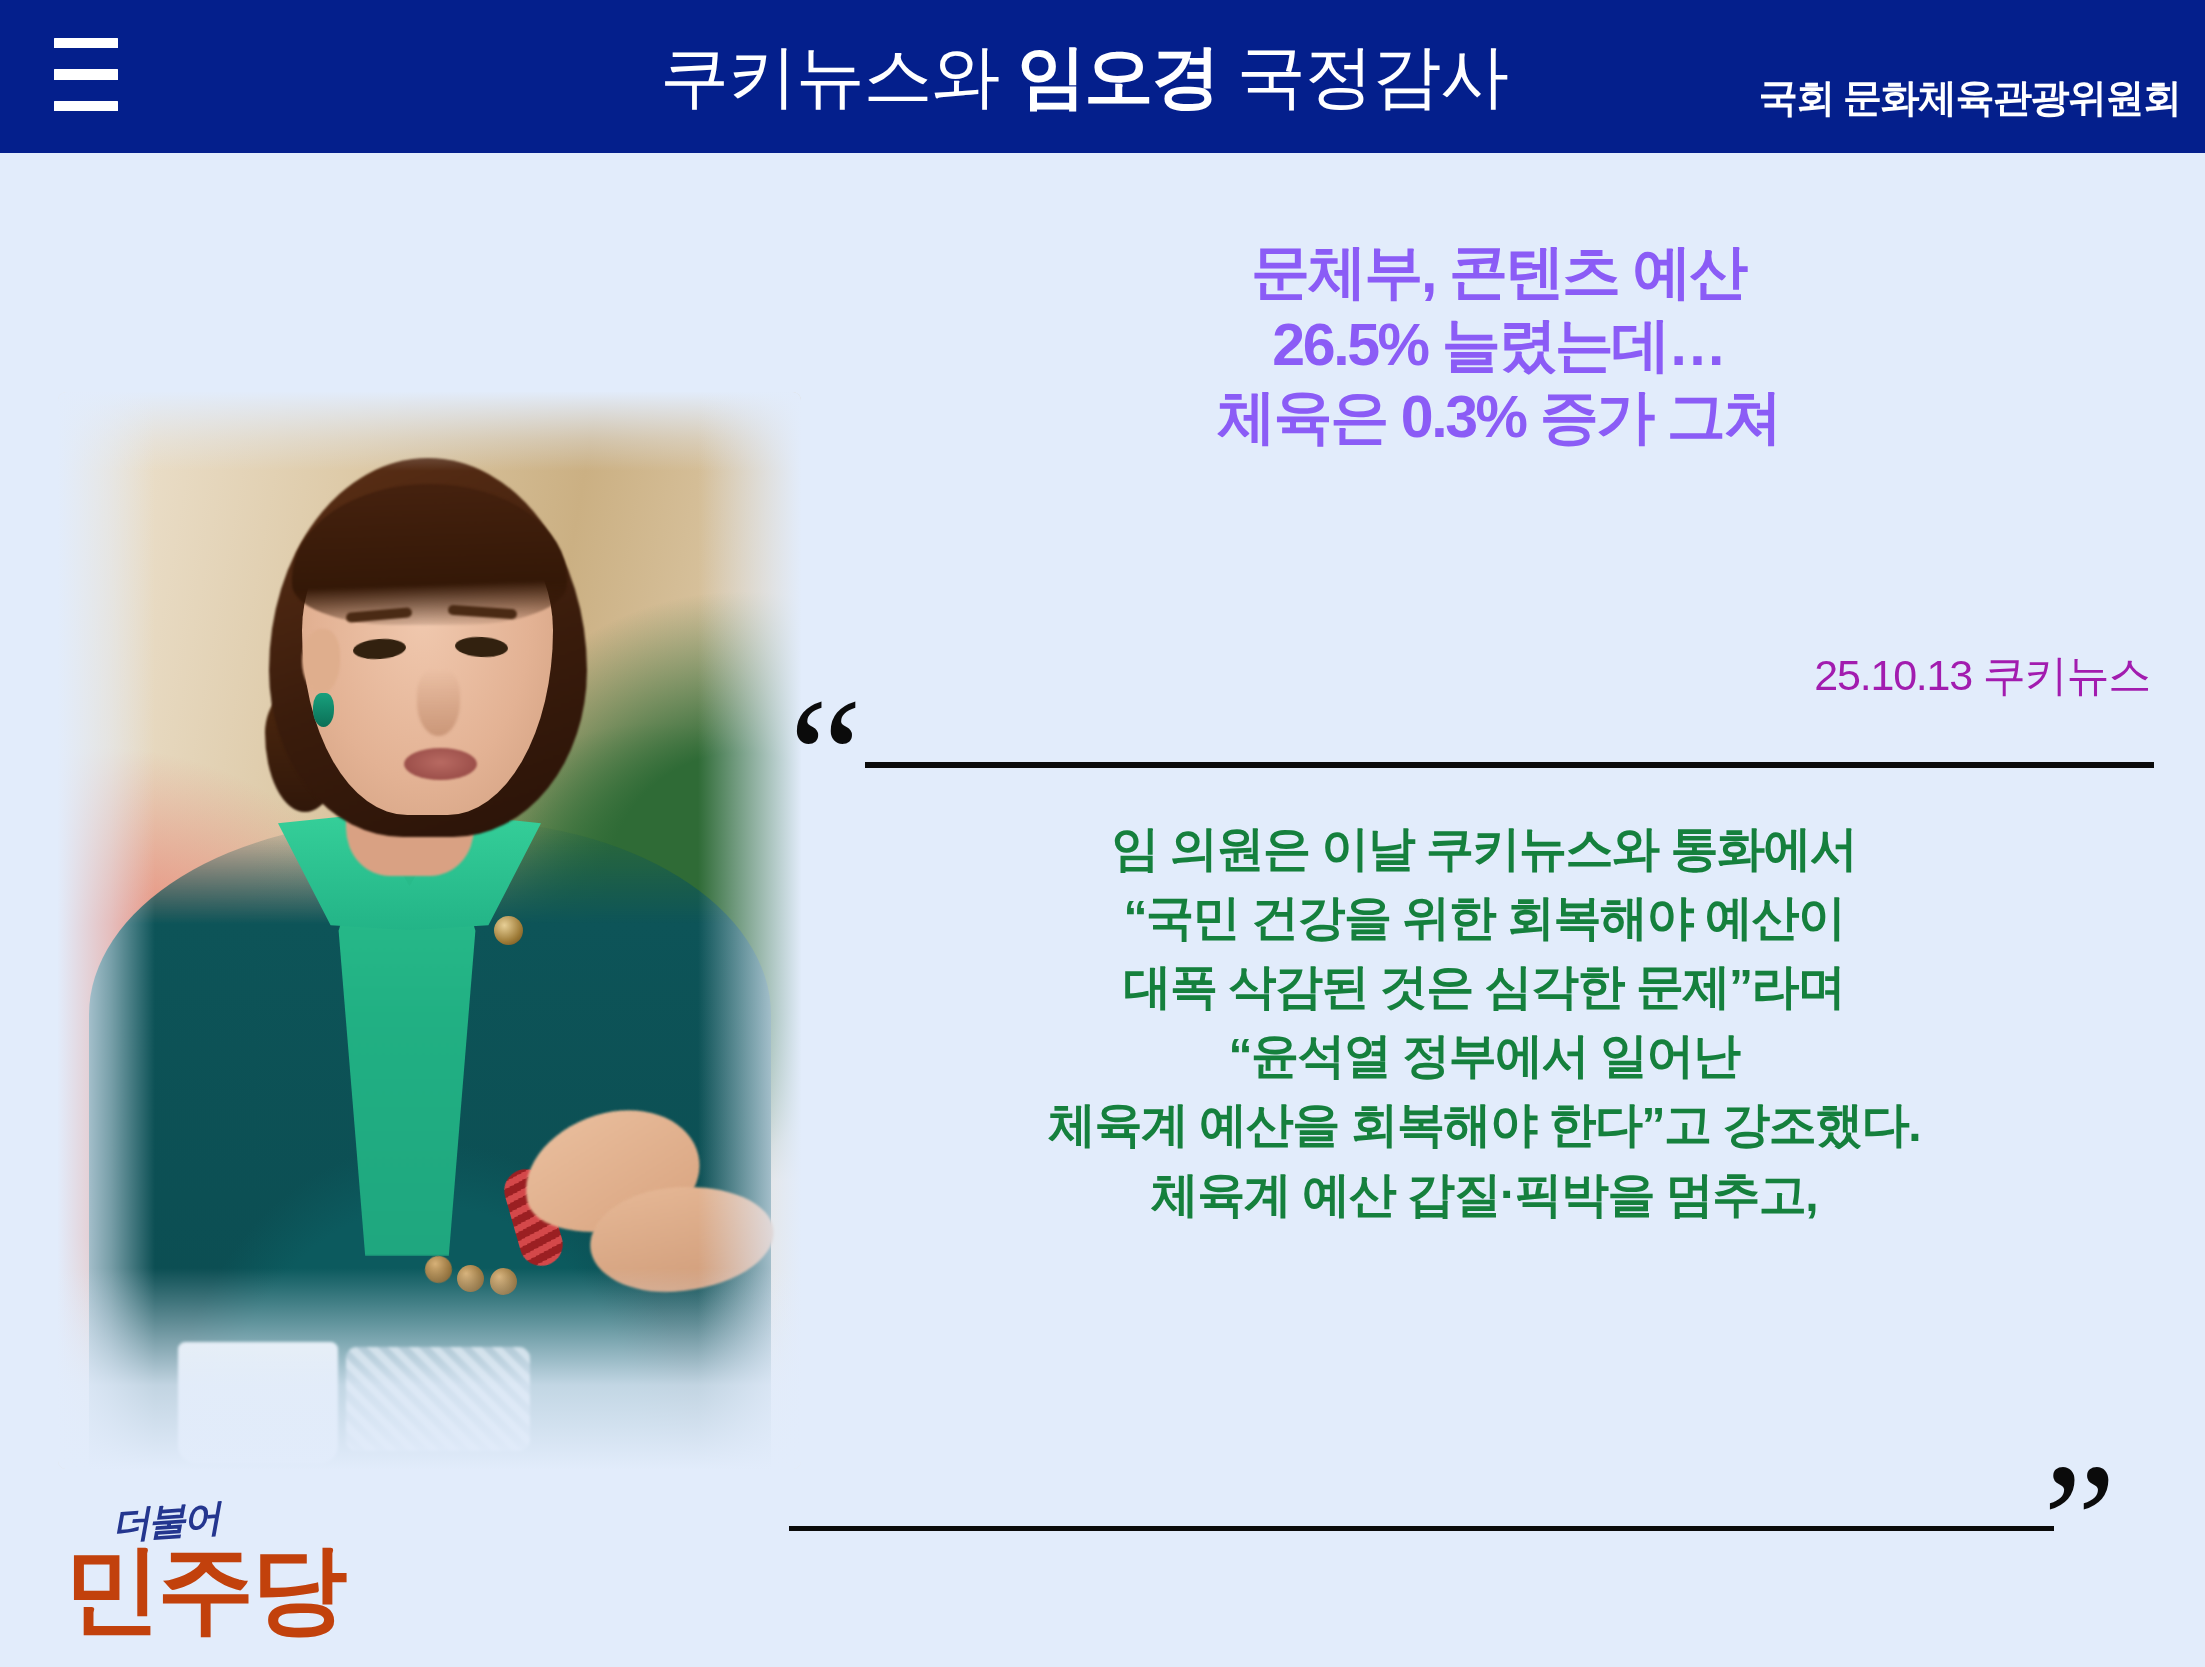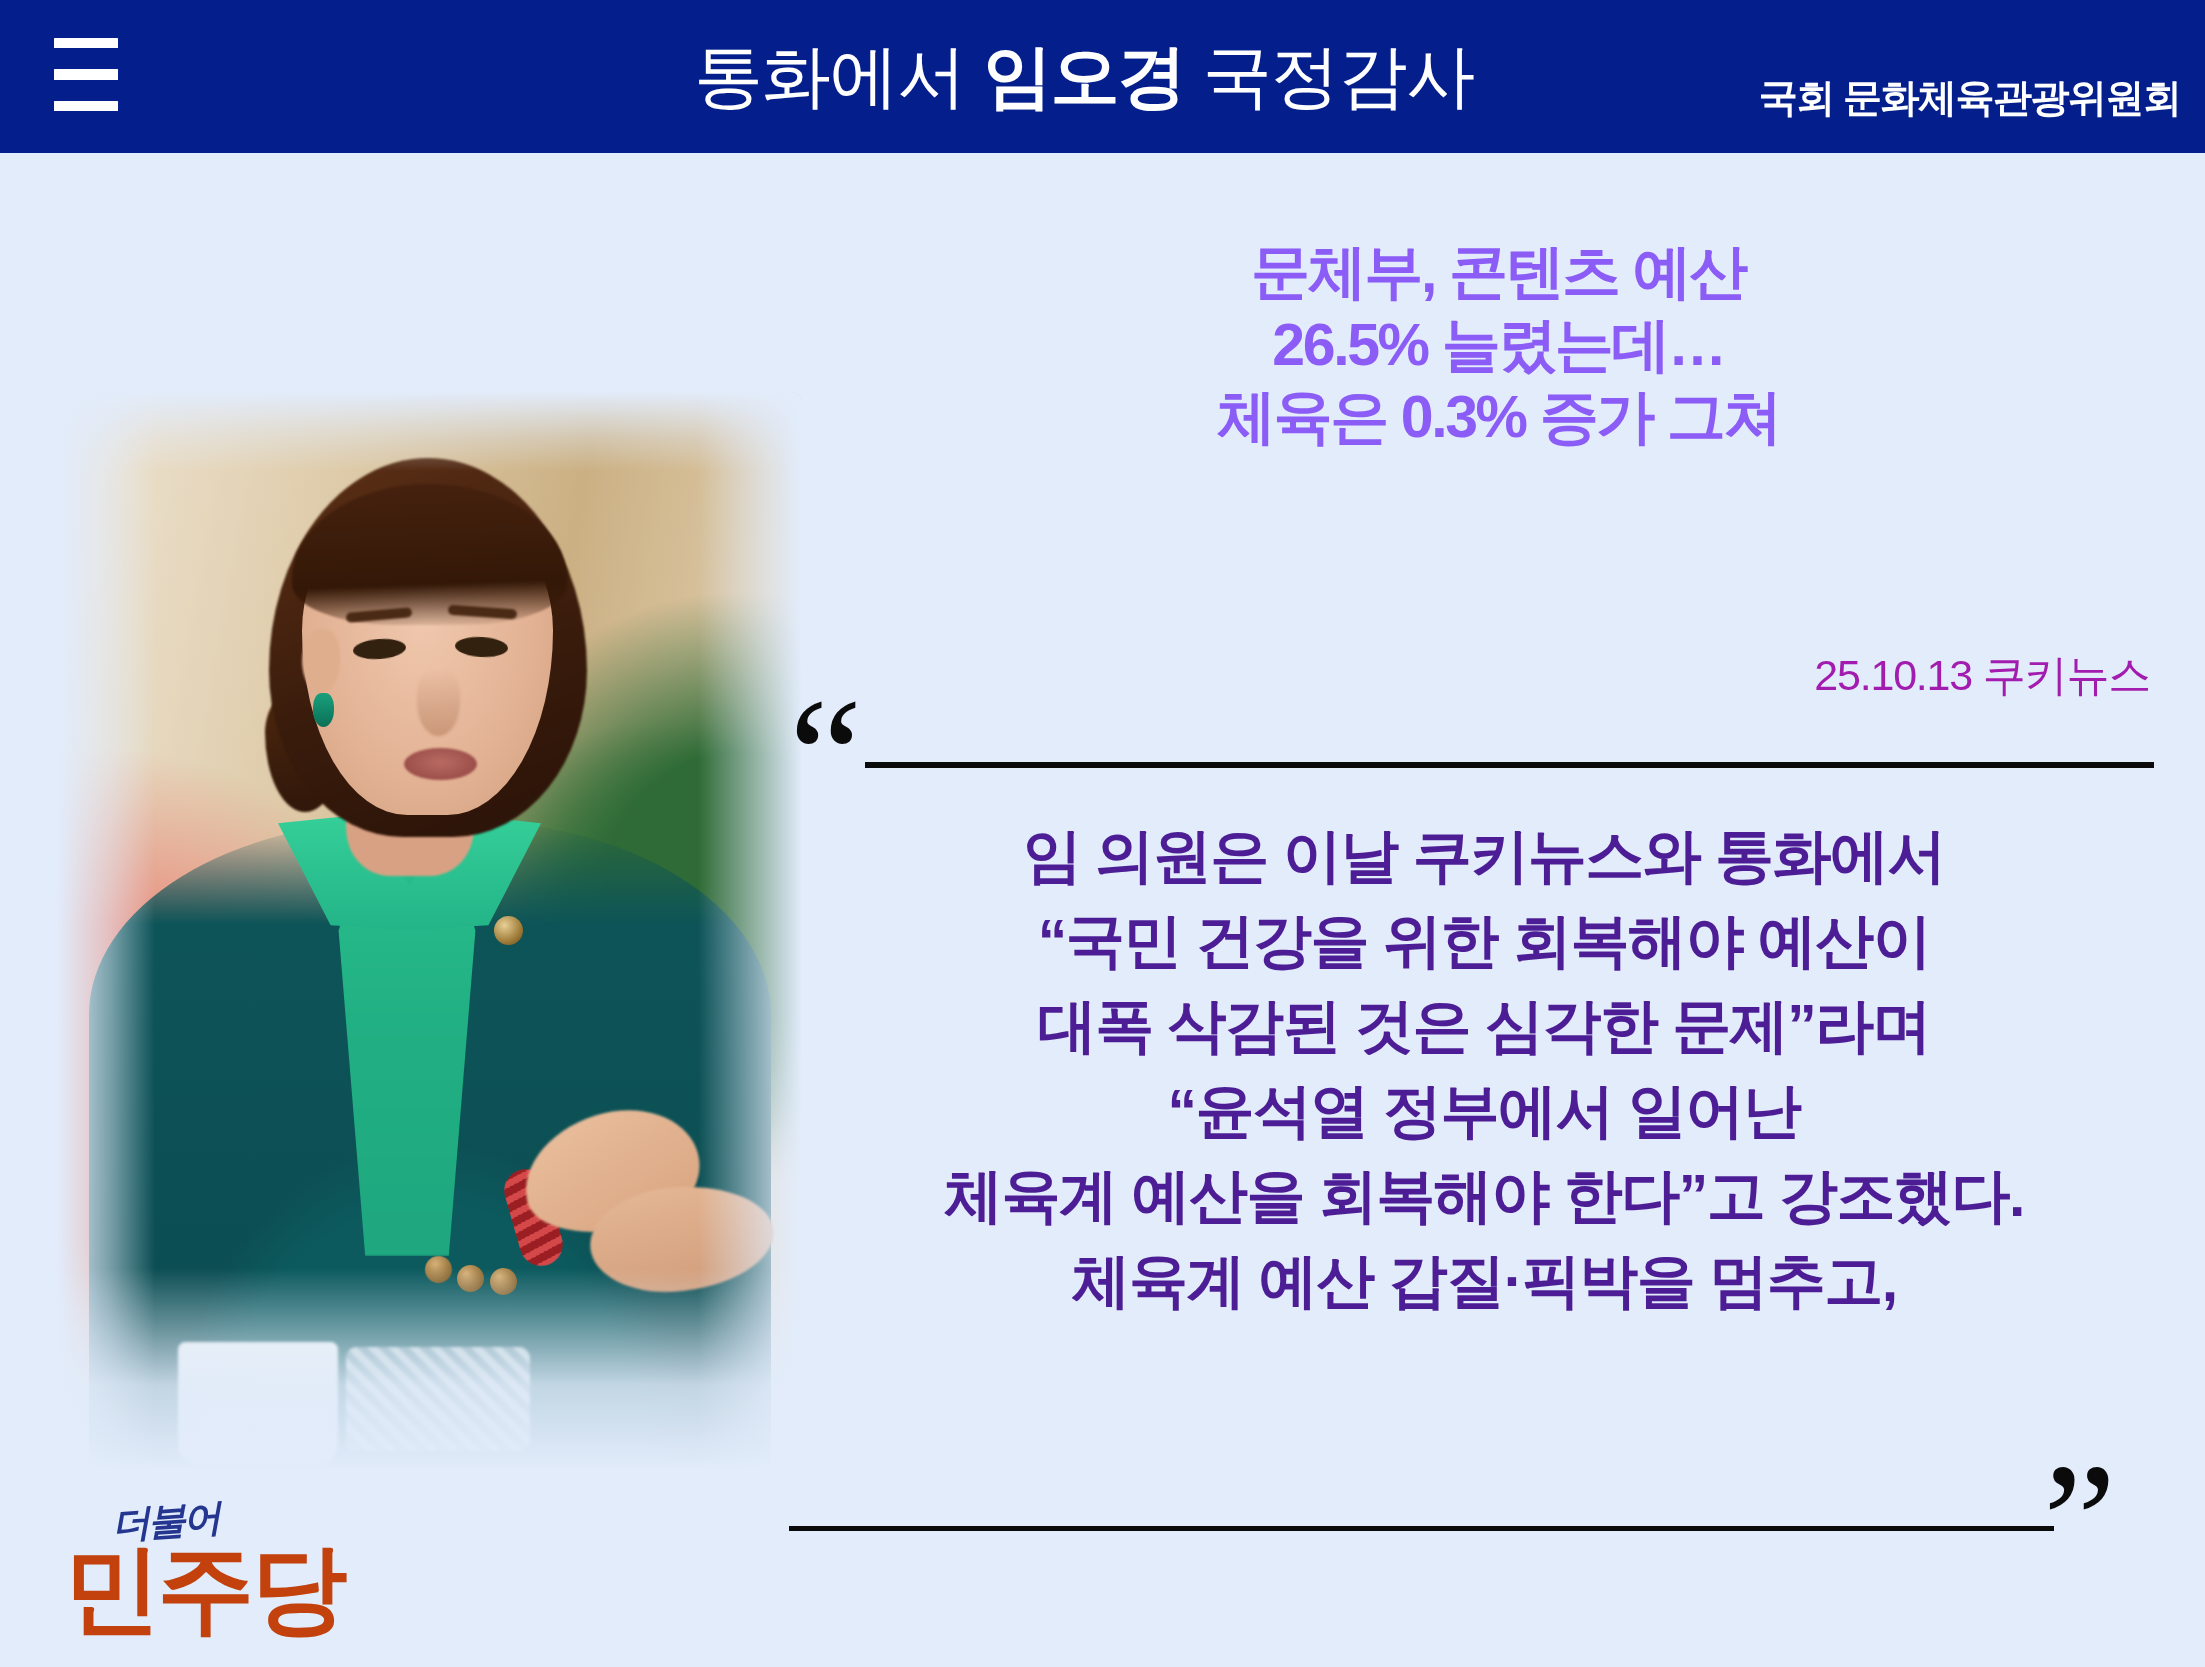--- a/index.html
+++ b/index.html
@@ -387,22 +387,22 @@
     background: #0b0b0b;
   }
   #quote-body {
     position: absolute;
     left: 814px;
     top: 814px;
     width: 1340px;
     text-align: center;
   }
   .q-line {
-    color: #4c1d95;
-    font-size: 59px;
+    color: #15803d;
+    font-size: 48px;
     font-weight: 700;
     letter-spacing: -1.5px;
     line-height: 1.44;
     white-space: nowrap;
   }
   #quote-bottom {
     position: absolute;
     left: 789px;
     top: 1511px;
     width: 1377px;
@@ -467,21 +467,21 @@
 
   <div id="header">
 
     <div id="hamburger">
       <span></span>
       <span></span>
       <span></span>
     </div>
 
     <div id="header-title">
-      <span class="ht-seg">통화에서</span>
+      <span class="ht-seg">쿠키뉴스와</span>
       <span class="ht-seg">&nbsp;</span>
       <span class="ht-seg bold">임오경</span>
       <span class="ht-seg">&nbsp;</span>
       <span class="ht-seg">국정감사</span>
     </div>
 
     <div id="header-committee">국회 문화체육관광위원회</div>
   </div>
 
   <div id="photo-wrap">

